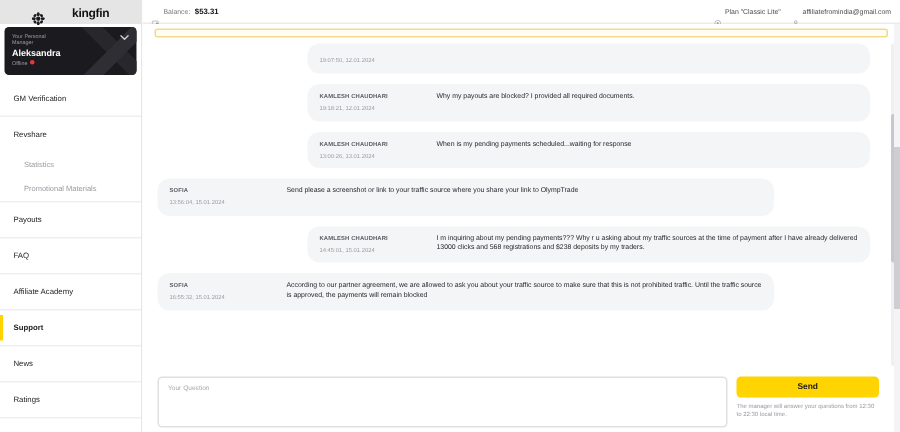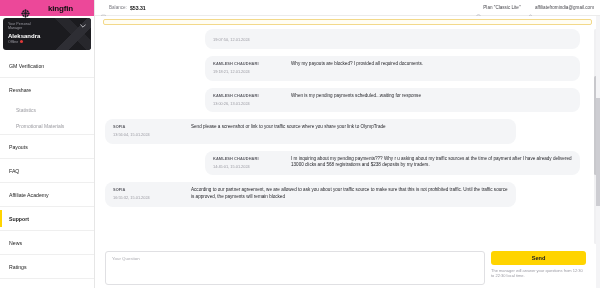--- a/index.html
+++ b/index.html
@@ -14,21 +14,21 @@
   
   .sidebar {
     width: 95px; height: 288px;
     background: #ffffff;
     border-right: 1px solid #e6e6e6;
     display: flex; flex-direction: column;
     flex: 0 0 95px;
   }
   .brand {
     height: 16px; display: flex; align-items: center; justify-content: center;
-    gap: 18px; background: #ec4899;
+    gap: 18px; background: #e5e5e5;
   }
   .brand-logo { width: 9px; height: 9px; position: relative; }
   .brand-name { font-size: 8px; font-weight: bold; color: #111; letter-spacing: -.2px; }
 
   .profile {
     margin: 2px 3px 4px 3px; height: 32px; border-radius: 3px;
     background: #1b1b1f; position: relative; overflow: hidden;
     padding: 4px 5px; color: #fff; flex: 0 0 32px;
   }
   .profile::after {

